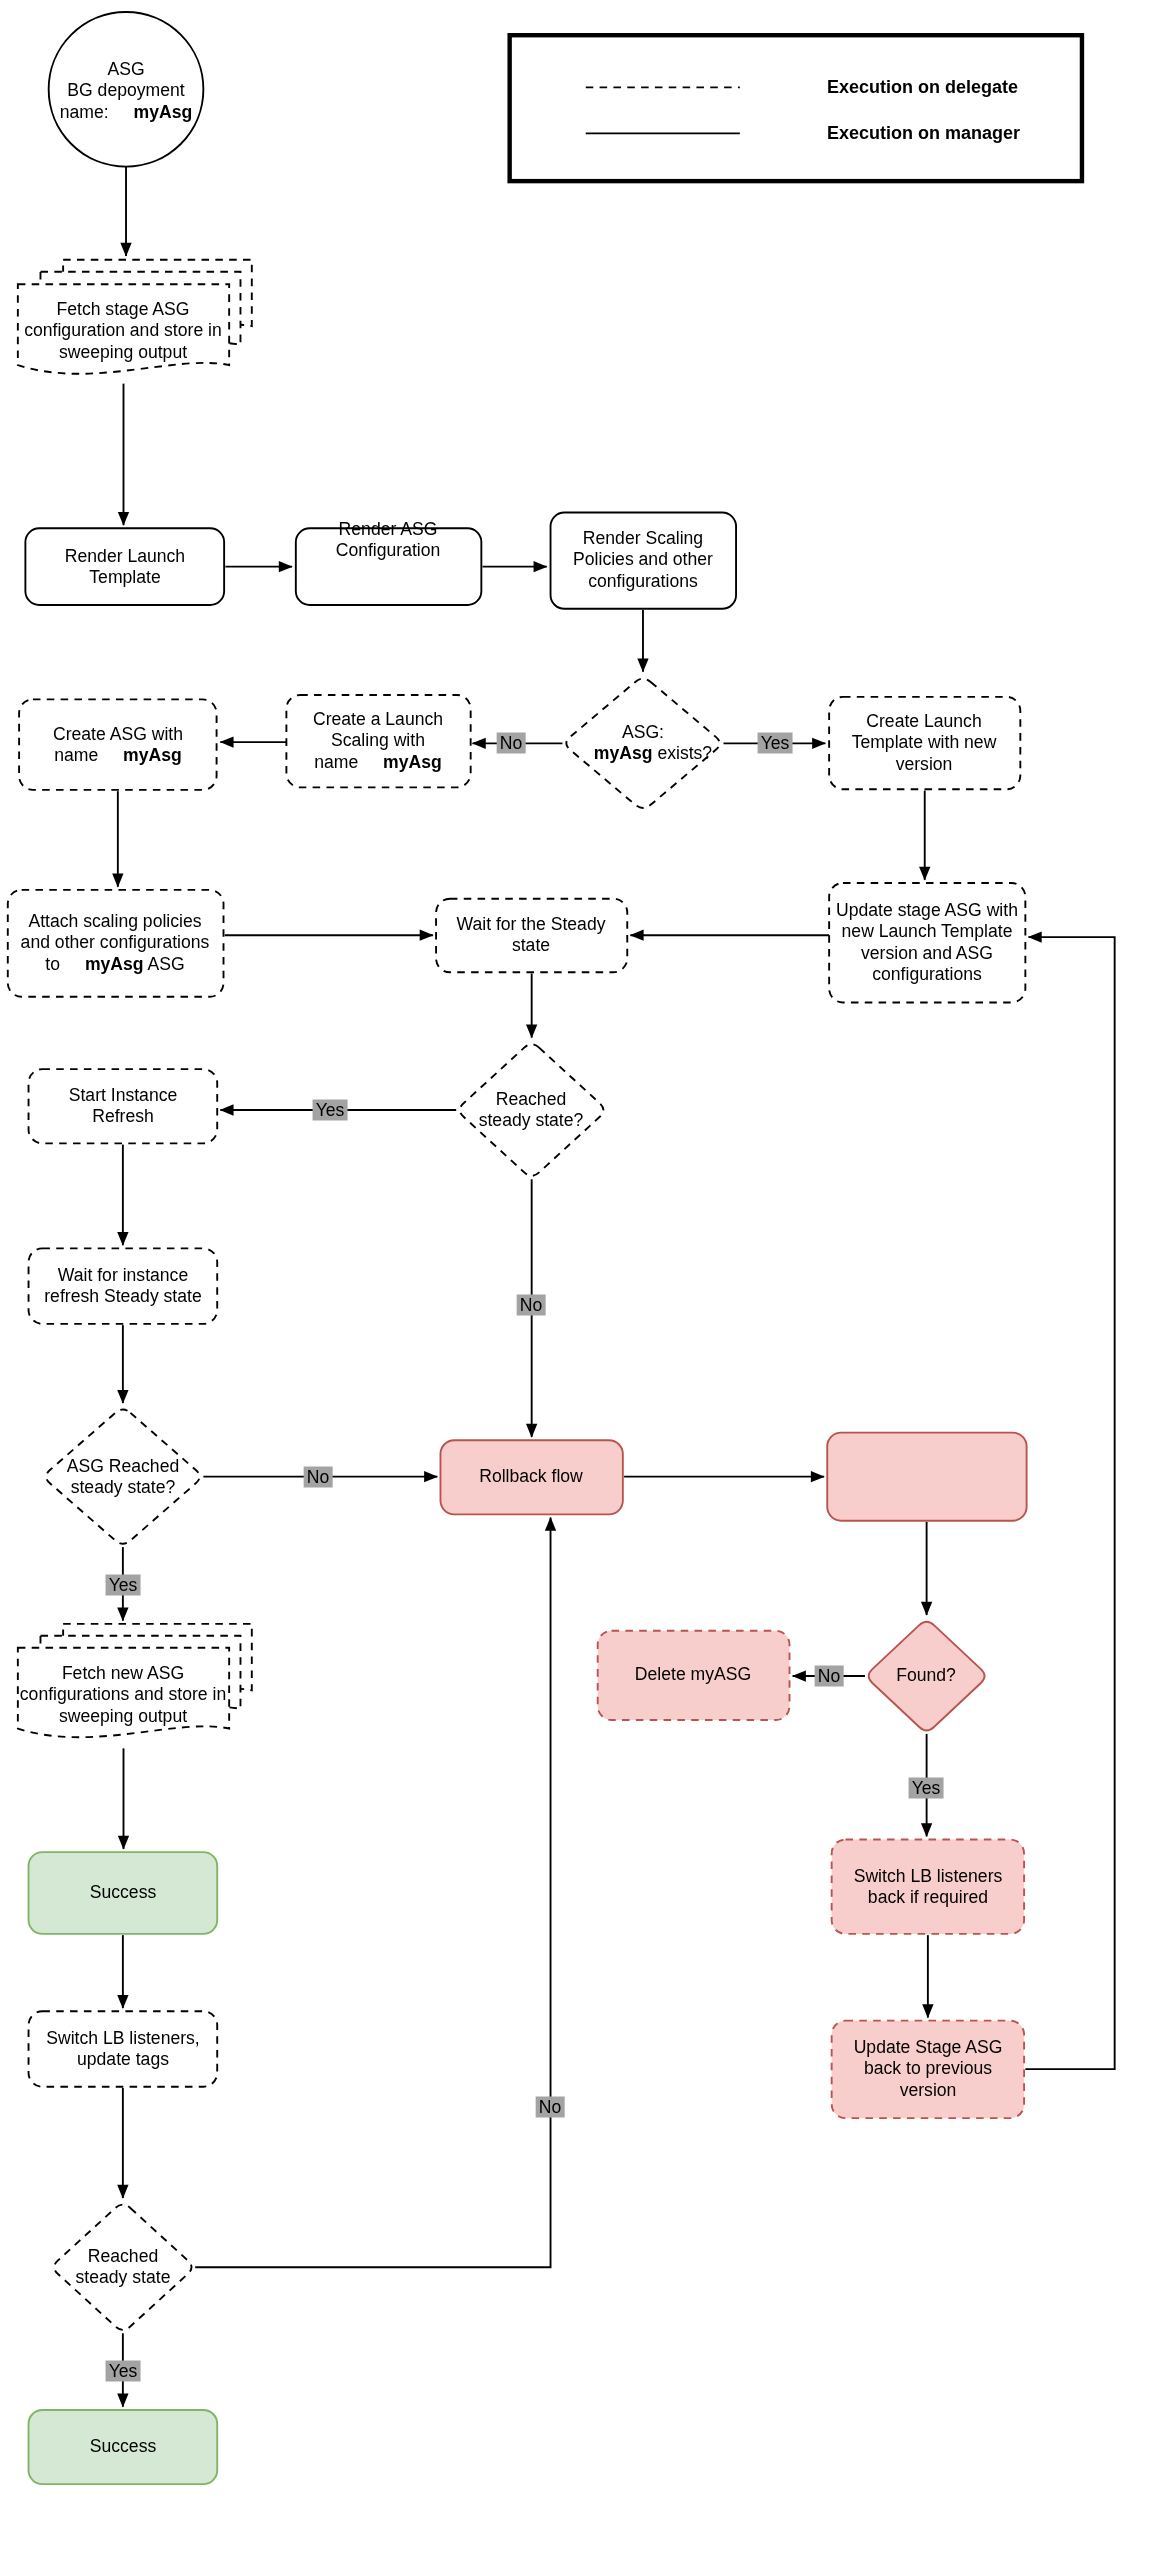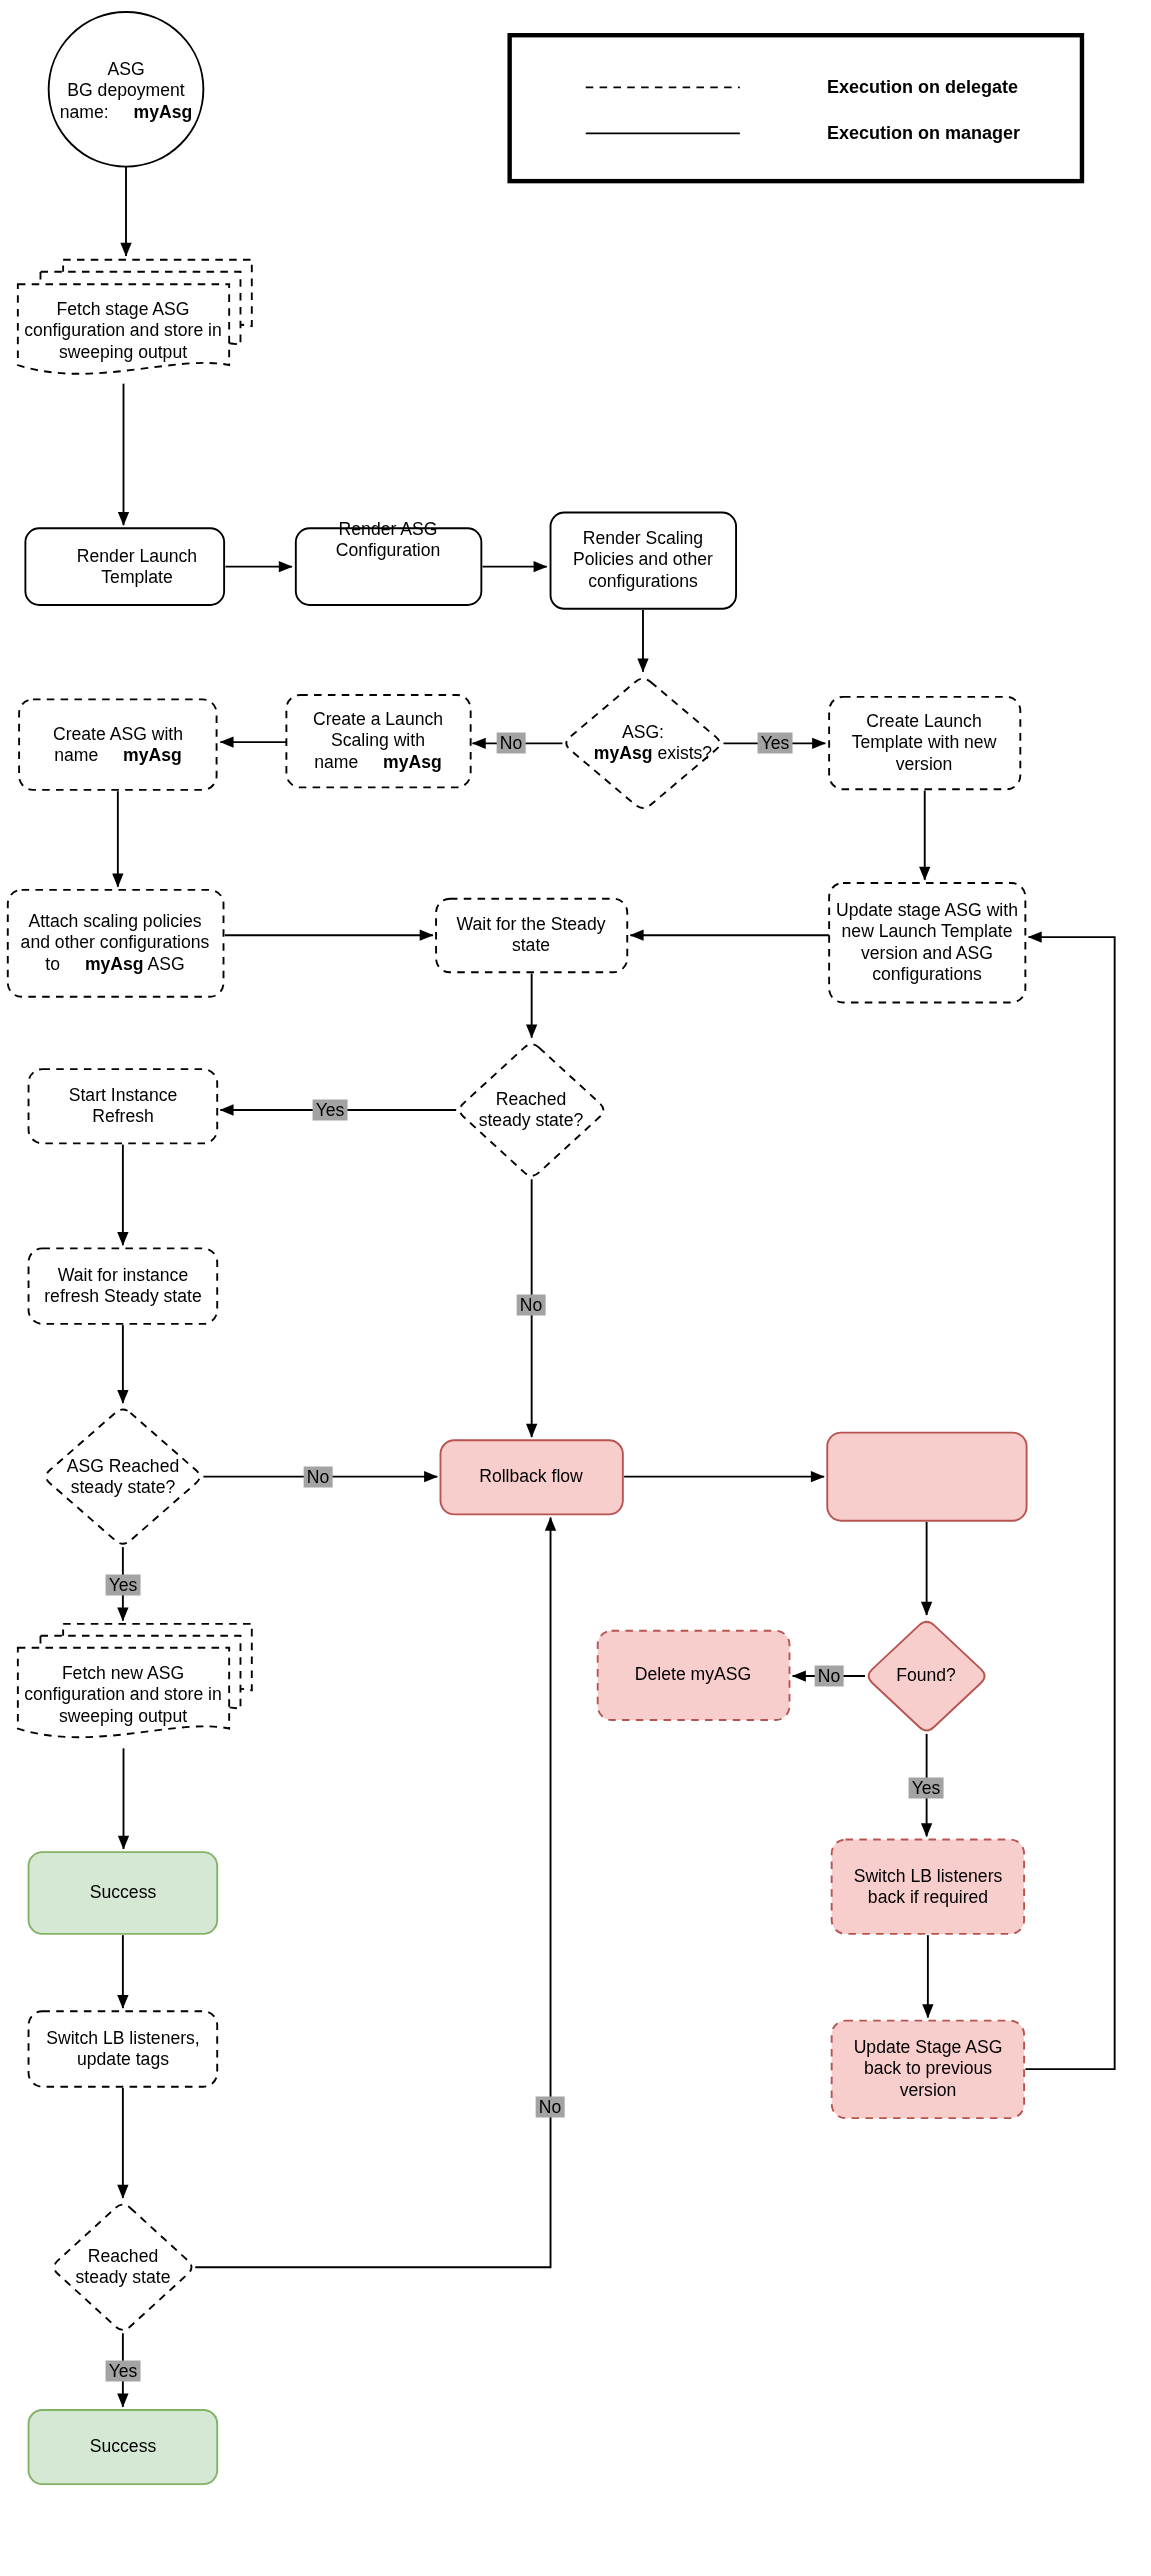--- a/index.html
+++ b/index.html
@@ -112,21 +112,21 @@
   <div class="legend-lbl" style="left:827px;top:87px;">Execution on delegate</div>
   <div class="legend-lbl" style="left:827px;top:133px;">Execution on manager</div>
 
   <div class="lbl" style="left:126px;top:91px;width:145px;">
     <div class="ln">ASG</div>
     <div class="ln">BG depoyment</div>
     <div class="ln"><span>name: </span><b>myAsg</b></div>
   </div>
 
   <div class="lbl" style="left:123px;top:331px;width:208px;">Fetch stage ASG configuration and store in sweeping output</div>
-  <div class="lbl" style="left:137px;top:567px;width:176px;">Render Launch Template</div>
+  <div class="lbl" style="left:125px;top:567px;width:176px;">Render Launch Template</div>
   <div class="lbl" style="left:388px;top:540px;width:164px;">Render ASG Configuration</div>
   <div class="lbl" style="left:643px;top:560px;width:164px;">Render Scaling Policies and other configurations</div>
 
   <div class="lbl" style="left:643px;top:743px;width:164px;">
     <div class="ln">ASG:</div>
     <div class="ln"><b>myAsg</b><span> exists?</span></div>
   </div>
 
   <div class="lbl" style="left:378px;top:741px;width:157px;">
     <div class="ln">Create a Launch</div>
@@ -151,21 +151,21 @@
   <div class="lbl" style="left:531px;top:935px;width:170px;">Wait for the Steady state</div>
   <div class="lbl" style="left:531px;top:1110px;width:119px;">Reached steady state?</div>
   <div class="lbl" style="left:123px;top:1106px;width:126px;">Start Instance Refresh</div>
   <div class="lbl" style="left:123px;top:1286px;width:179px;">Wait for instance refresh Steady state</div>
   <div class="lbl" style="left:123px;top:1477px;width:145px;">ASG Reached steady state?</div>
   <div class="lbl" style="left:531px;top:1477px;width:164px;">Rollback flow</div>
   <div class="lbl" style="left:926px;top:1676px;width:101px;">Found?</div>
   <div class="lbl" style="left:693px;top:1675px;width:176px;">Delete myASG</div>
   <div class="lbl" style="left:928px;top:1887px;width:179px;">Switch LB listeners back if required</div>
   <div class="lbl" style="left:928px;top:2069px;width:167px;">Update Stage ASG back to previous version</div>
-  <div class="lbl" style="left:123px;top:1695px;width:208px;">Fetch new ASG configuration and store in sweeping output</div>
+  <div class="lbl" style="left:123px;top:1695px;width:208px;">Fetch new ASG configurations and store in sweeping output</div>
   <div class="lbl" style="left:123px;top:1893px;width:126px;">Success</div>
   <div class="lbl" style="left:123px;top:2049px;width:179px;">Switch LB listeners, update tags</div>
   <div class="lbl" style="left:123px;top:2267px;width:113px;">Reached steady state</div>
   <div class="lbl" style="left:123px;top:2447px;width:126px;">Success</div>
 
   <div class="elbl" style="left:511px;top:743px;">No</div>
   <div class="elbl" style="left:775px;top:743px;">Yes</div>
   <div class="elbl" style="left:330px;top:1110px;">Yes</div>
   <div class="elbl" style="left:531px;top:1305px;">No</div>
   <div class="elbl" style="left:318px;top:1477px;">No</div>

